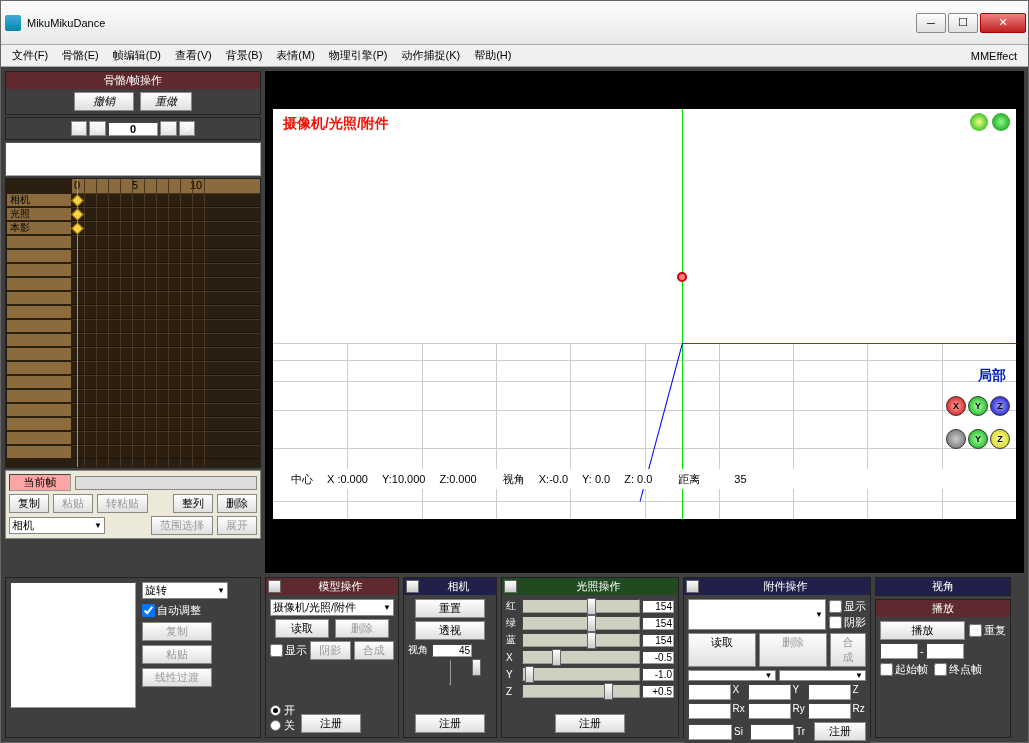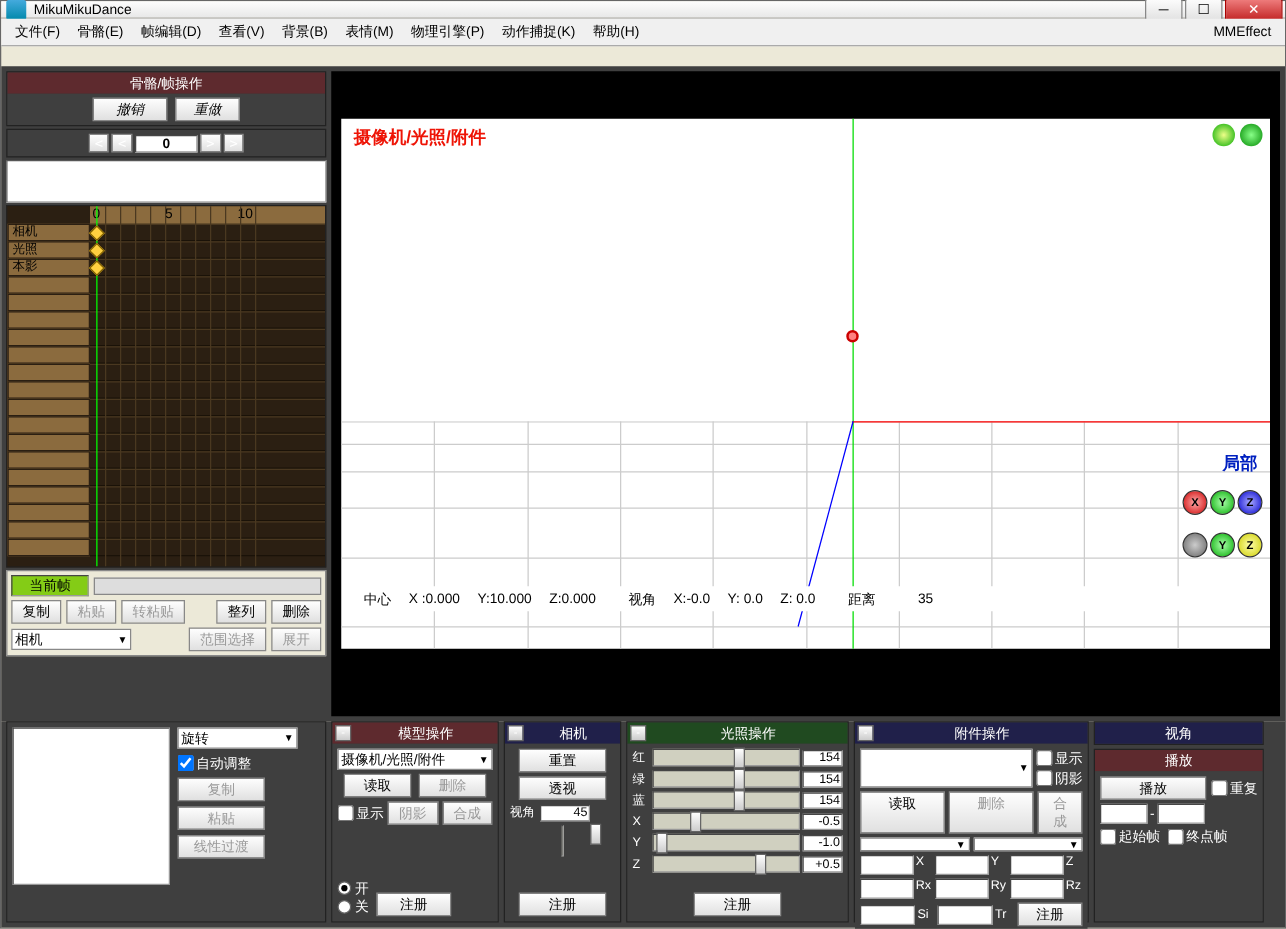--- a/index.html
+++ b/index.html
@@ -1,27 +1,27 @@
 <!DOCTYPE html>
 <html><head>
 <meta charset="utf-8">
 <style>
 * { box-sizing: border-box; margin: 0; padding: 0; font-family: "Microsoft YaHei", sans-serif; font-size: 11px; }
 body { background: #ece9d8; overflow: hidden; }
 .window { width: 1029px; height: 743px; border: 1px solid #666; background: #ece9d8; display: flex; flex-direction: column; }
-.titlebar { height: 14px; background: linear-gradient(#fdfdfd,#e8e8e8); display: flex; align-items: center; border-bottom: 1px solid #aaa; }
+.titlebar { height: 44px; background: linear-gradient(#fdfdfd,#e8e8e8); display: flex; align-items: center; border-bottom: 1px solid #aaa; }
 .titlebar .icon { width: 16px; height: 16px; margin: 0 4px; display:inline-block; background: linear-gradient(#4ad,#08a); border-radius:2px; }
 .titlebar .title { flex:1; padding-left:2px; }
 .titlebar .winbtns { display:flex; gap:2px; margin-right:2px; }
 .winbtn { width:30px; height:20px; border:1px solid #888; background: linear-gradient(#fdfdfd,#e0e0e0); display:flex; align-items:center; justify-content:center; border-radius:2px; cursor:pointer; }
 .winbtn.close { width:46px; background: linear-gradient(#f08080,#c02020); color:#fff; border-color:#a00; }
 .menubar { height:22px; background:#f0f0f0; border-bottom:1px solid #aaa; display:flex; align-items:center; padding:0 4px; }
 .menubar .menuitem { padding:2px 7px; cursor:pointer; }
 .menubar .spacer { flex:1; }
-.workarea { flex:1; display:flex; background:#3f3f3f; padding:4px; gap:4px;margin-top:16px; }
+.workarea { flex:1; display:flex; background:#3f3f3f; padding:4px; gap:4px; }
 .leftcol { width:256px; display:flex; flex-direction:column; gap:2px; }
 .panel { border:1px solid #222; }
 .panel-header { background:#5e2a2e; color:#fff; text-align:center; padding:1px 0; display:flex; align-items:center; }
 .panel-header .title { flex:1; }
 .panel-body { background:#3f3f3f; padding:3px;font-style:italic; }
 .btn { background:linear-gradient(#fefefe,#e0e0e0); border:1px solid #888; padding:1px 8px; cursor:pointer; display:inline-block; text-align:center; }
 .btn.disabled { color:#999; }
 .btn-row { display:flex; gap:6px; justify-content:center; }
 .frame-panel { background:#3f3f3f; border:1px solid #222; text-align:center; color:#fff; }
 .frame-ctrl { display:flex; align-items:center; justify-content:center; gap:2px; padding:3px; }
@@ -35,21 +35,21 @@
 .tl-ruler { height:14px; background:#8b6b3e; color:#000; font-size:10px; position:relative; }
 .tl-ruler span { position:absolute; top:0; }
 .tl-rows { position:relative; }
 .tl-row { height:14px; border-top:1px solid #4a3820; border-bottom:1px solid #1a1208; }
 .tl-vline { position:absolute; top:0; bottom:0; width:1px; background:#4a3820; }
 .tl-curline { position:absolute; top:0; bottom:0; width:1px; background:#0f0; }
 .tl-key { position:absolute; width:9px; height:9px; background:#ffd040; transform:rotate(45deg); border:1px solid #806000; }
 .tl-scroll { height:14px; background:#ddd; border:1px solid #888; }
 .below-tl { background:#ece9d8; padding:3px; display:flex; flex-direction:column; gap:3px; border:1px solid #888; }
 .below-row { display:flex; gap:4px; align-items:center; }
-.curframe { width:62px; background:#84cc16; border:1px inset #999; text-align:center; }
+.curframe { width:62px; background:#fca5a5; border:1px inset #999; text-align:center; }
 .select { background:#fff; border:1px solid #888; padding:0 2px; display:flex; align-items:center; cursor:pointer; }
 .select .arrow { margin-left:auto; font-size:8px; }
 .viewport { flex:1; background:#000; position:relative; }
 .canvas3d { position:absolute; top:38px; left:8px; right:8px; bottom:54px; background:#fff; }
 .cam-label { position:absolute; top:6px; left:10px; color:#ee1406; font-weight:bold; font-size:14px; }
 .vp-icons { position:absolute; top:4px; right:6px; display:flex; gap:4px; }
 .vp-icon { width:18px; height:18px; border-radius:50%; }
 .statusbar { position:absolute; bottom:30px; left:10px; right:10px; height:20px; background:#fff; color:#000; display:flex; gap:14px; align-items:center; padding:0 8px; font-size:12px; }
 .axis-gizmo { position:absolute; right:6px; display:flex; gap:2px; }
 .axis-ball { width:20px; height:20px; border-radius:50%; border:1px solid #333; display:flex; align-items:center; justify-content:center; font-size:9px; font-weight:bold; color:#000; }
@@ -280,21 +280,21 @@
       </div>
     </div>
   </div>
 
   <div class="bottombar">
 
     <div class="bp" style="width:256px">
       <div class="bp-body" style="flex-direction:row; gap:6px">
         <div class="curve-canvas"></div>
         <div style="display:flex; flex-direction:column; gap:4px">
-          <div class="select" style="width:96px">
+          <div class="select" style="width:86px">
               <span>旋转</span>
               <span class="arrow">▼</span>
             </div>
           <label class="checkbox">
               <input type="checkbox" checked="" style="">
               <span>自动调整</span>
             </label>
           <span class="btn disabled" style="width:70px">复制</span>
           <span class="btn disabled" style="width:70px">粘贴</span>
           <span class="btn disabled" style="width:70px">线性过渡</span>

